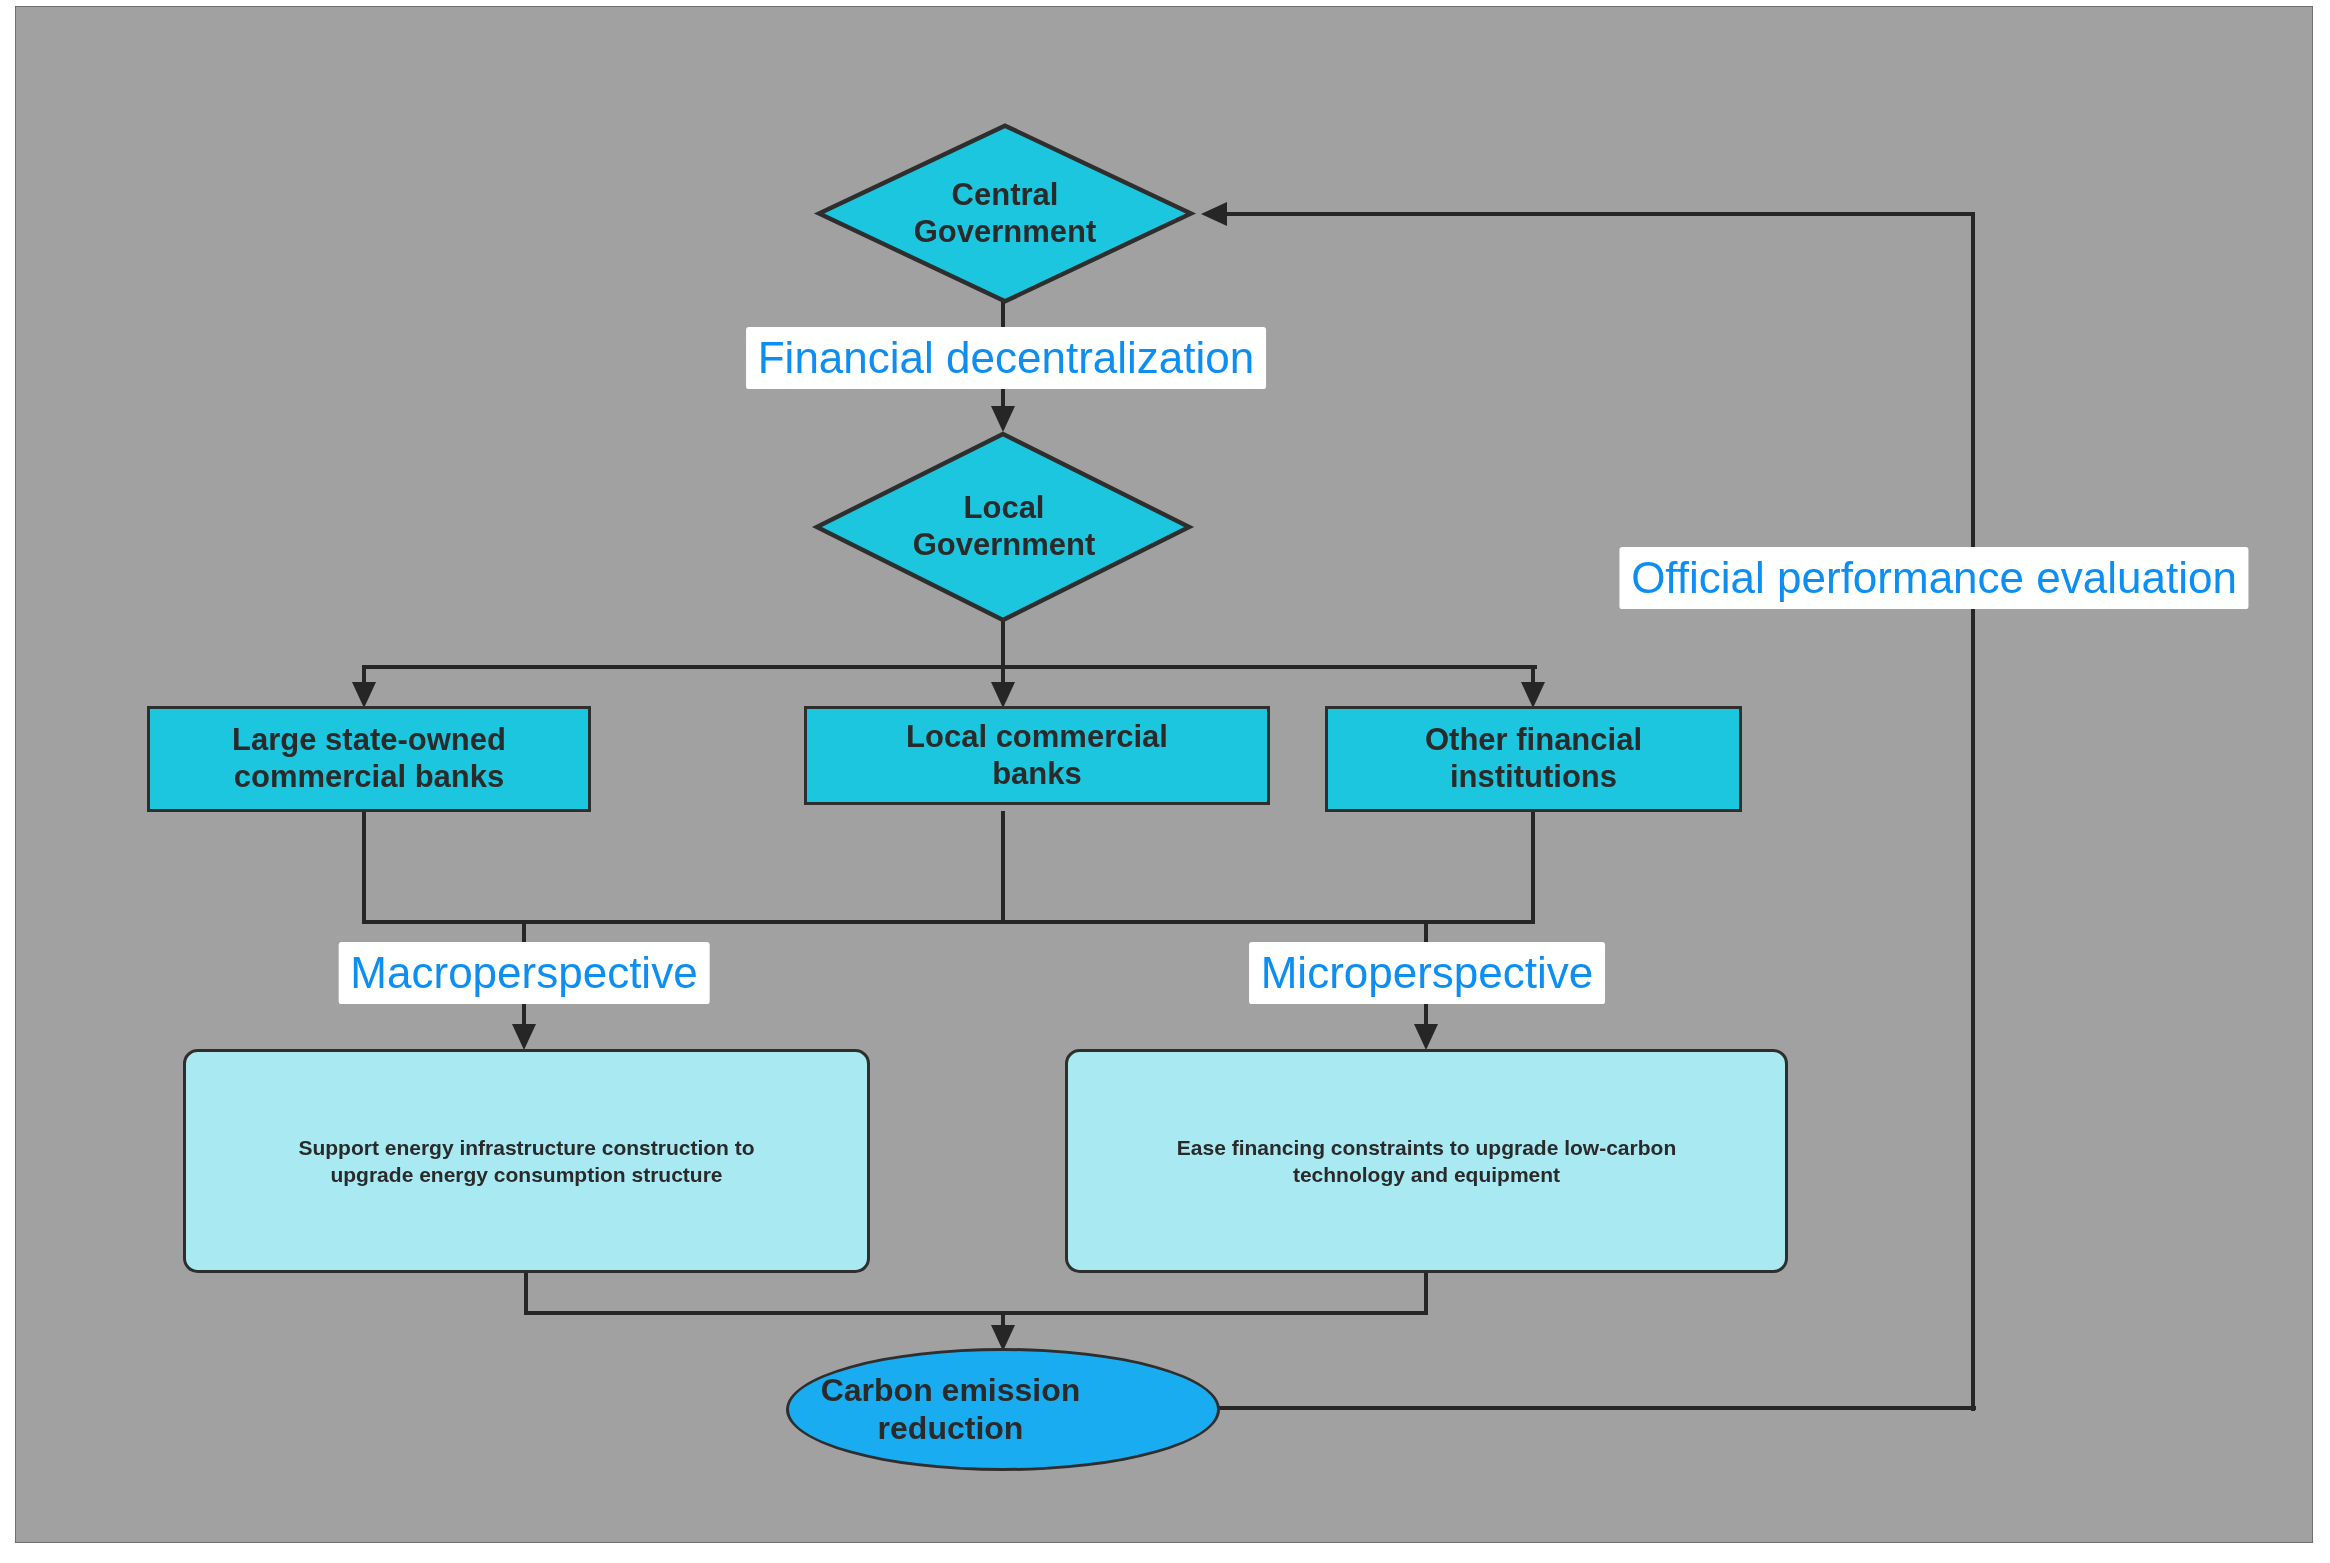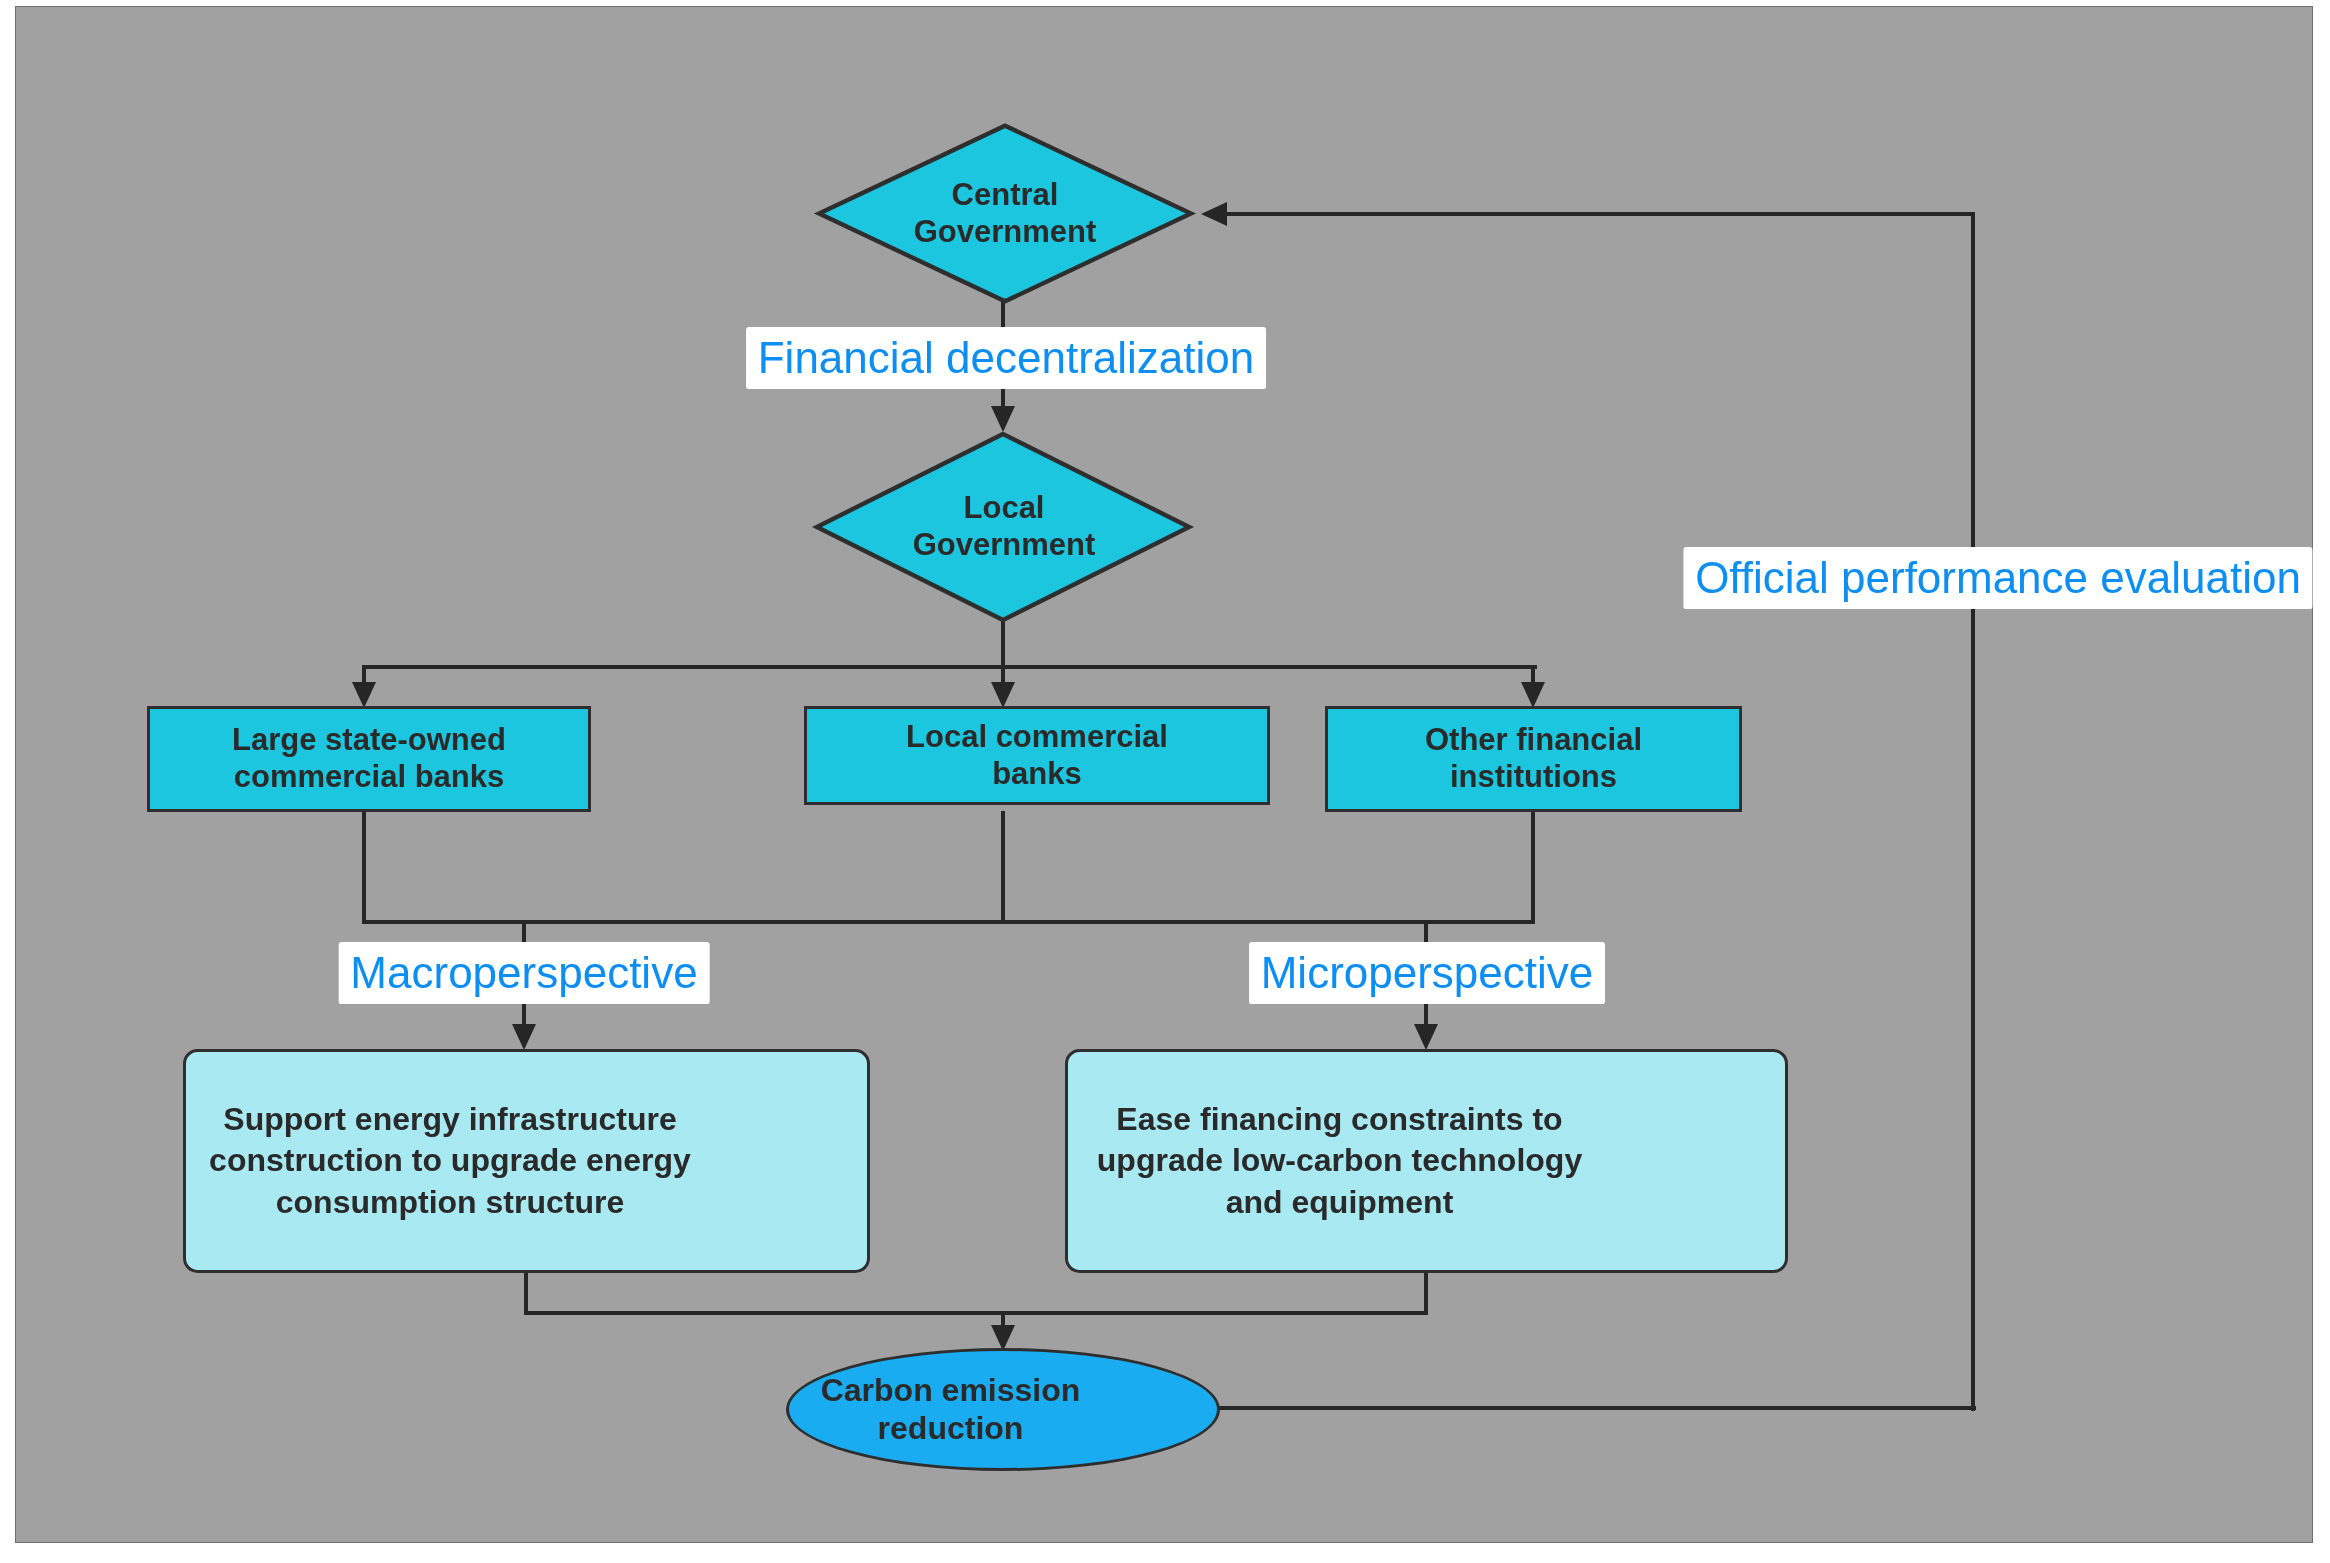--- a/index.html
+++ b/index.html
@@ -23,22 +23,22 @@
   .arrow-left{position:absolute;width:0;height:0;
     border-top:12.5px solid transparent;border-bottom:12.5px solid transparent;
     border-right:26.4px solid var(--line);}
   .node-text{position:absolute;display:flex;align-items:center;justify-content:center;
     text-align:center;color:var(--nodetext);font-weight:700;line-height:1.18;}
   .node-text span{display:inline-block;text-wrap:balance;}
   .node-rect{position:absolute;background:var(--cyan);border:3.7px solid #2e2e2e;
     box-sizing:border-box;display:flex;align-items:center;justify-content:center;
     text-align:center;color:var(--nodetext);font-weight:700;font-size:31px;line-height:1.18;}
   .node-round{position:absolute;background:var(--lightcyan);border:3.7px solid #2e2e2e;
-    border-radius:14.7px;box-sizing:border-box;display:flex;align-items:center;justify-content:flex-start;
-    text-align:center;color:var(--nodetext);font-weight:700;font-size:32px;line-height:1.3;}
+    border-radius:14.7px;box-sizing:border-box;display:flex;align-items:center;justify-content:center;
+    text-align:center;color:var(--nodetext);font-weight:700;font-size:21px;line-height:1.3;}
   .node-ellipse{position:absolute;background:var(--blue);border:3.7px solid #2e2e2e;
     border-radius:50%;box-sizing:border-box;display:flex;align-items:center;justify-content:flex-start;
     text-align:center;color:var(--nodetext);font-weight:700;font-size:32px;line-height:1.18;}
   .edge-label{position:absolute;transform:translate(-50%,-50%);background:#ffffff;
     color:var(--labelblue);font-size:44px;font-weight:400;padding:5.9px 11.7px;
     white-space:nowrap;border-radius:2.9px;}
   .diamond-svg{position:absolute;}
   .diamond-svg polygon{fill:var(--cyan);stroke:#2e2e2e;stroke-width:6;}
 </style>
 </head>
@@ -107,15 +107,15 @@
     <span style="max-width:543px;">Ease financing constraints to upgrade low-carbon technology and equipment</span>
   </div>
 
   <div class="node-ellipse" style="left:786px;top:1348px;width:434px;height:123px;">
     <span style="max-width:323px;">Carbon emission reduction</span>
   </div>
 
   <div class="edge-label" style="left:1006px;top:358px;">Financial decentralization</div>
   <div class="edge-label" style="left:524px;top:973px;">Macroperspective</div>
   <div class="edge-label" style="left:1427px;top:973px;">Microperspective</div>
-  <div class="edge-label" style="left:1998px;top:578px;">Official performance evaluation</div>
+  <div class="edge-label" style="left:1934px;top:578px;">Official performance evaluation</div>
 </div>
 
 
 </body></html>

